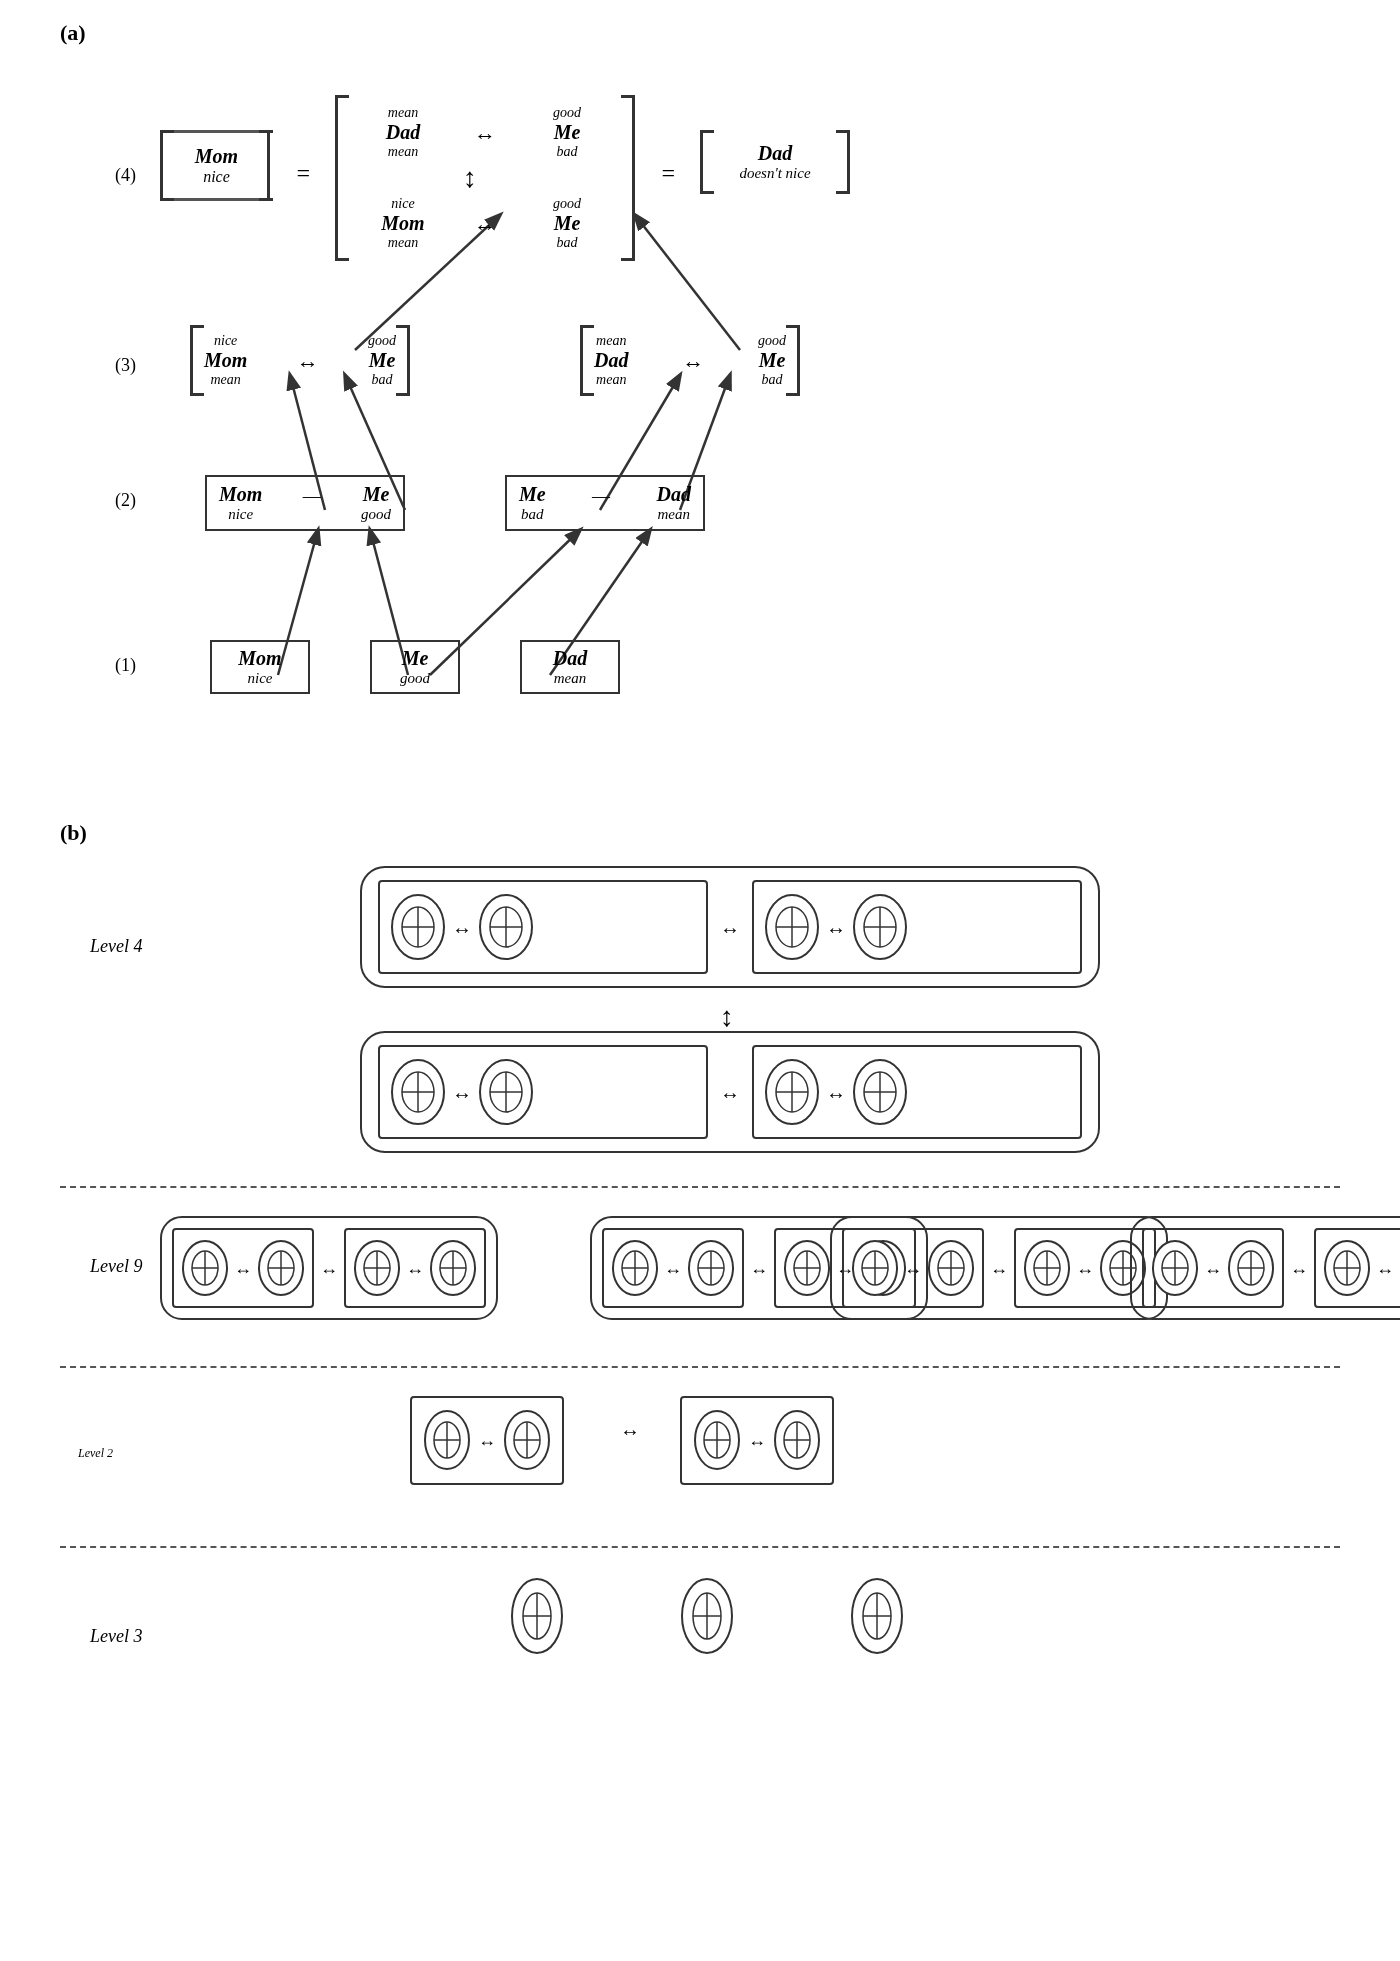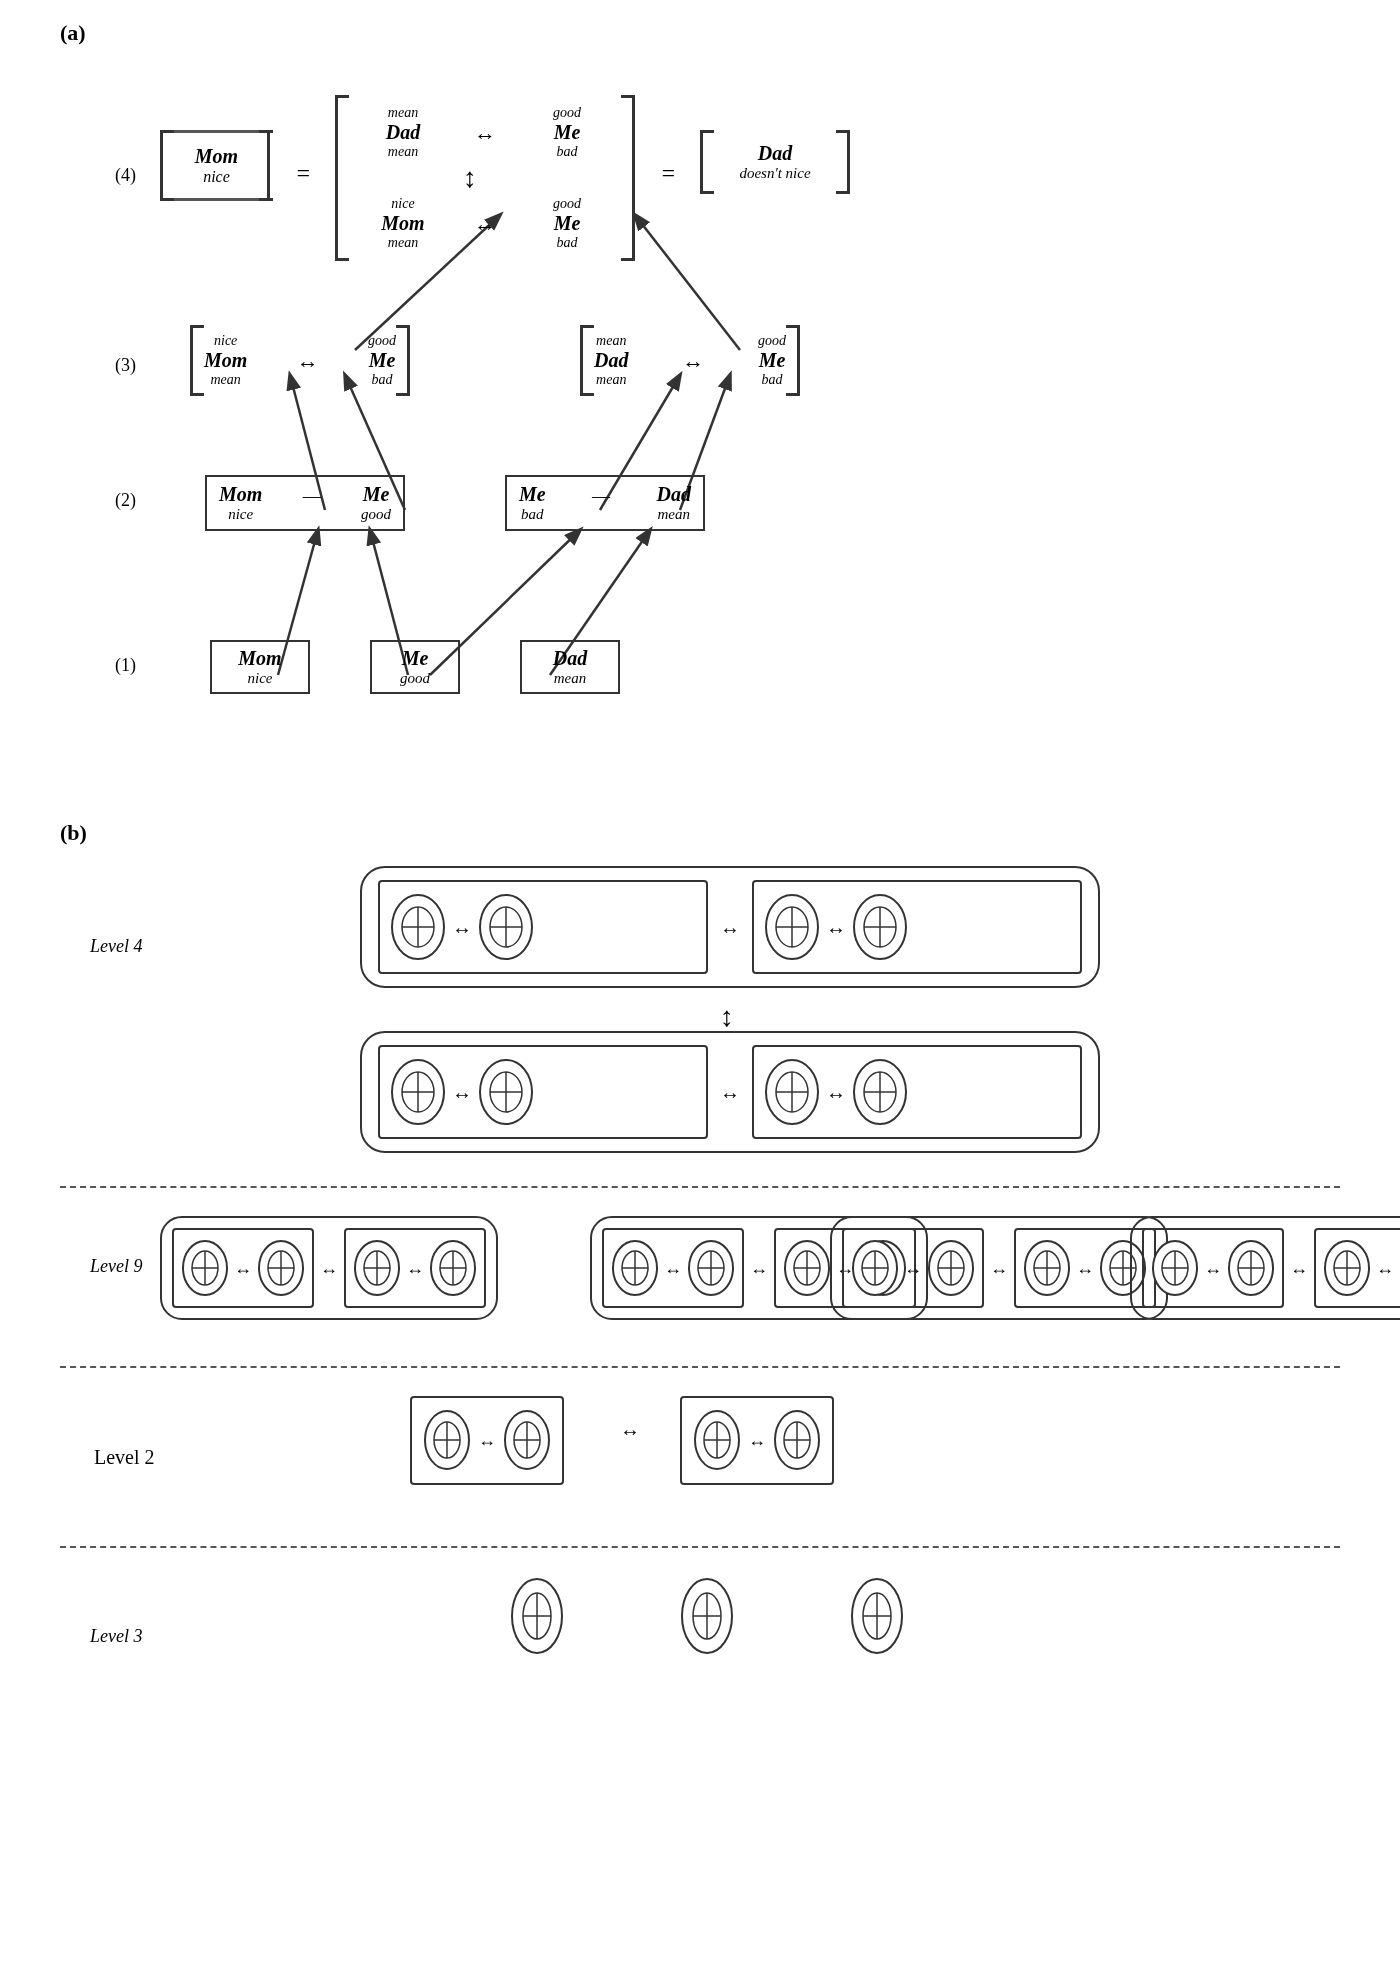--- a/index.html
+++ b/index.html
@@ -557,21 +557,21 @@
               <ellipse cx="25" cy="30" rx="13" ry="17" fill="white" stroke="#333" stroke-width="1.5"></ellipse>
               <line x1="25" y1="13" x2="25" y2="47" stroke="#333" stroke-width="1.5"></line>
               <line x1="12" y1="30" x2="38" y2="30" stroke="#333" stroke-width="1.5"></line>
             </svg>
           </div>
         </div>
       </div>
 
       <div style="position:absolute; top:510px; left:0; right:0; border-top:2px dashed #555;"></div>
 
-      <div style="position:absolute; top:590px; left:34px; font-size:20px; ">Level 2</div>
+      <div style="position:absolute; top:590px; left:18px; font-size:12px; font-style:italic;">Level 2</div>
 
       <div style="position:absolute; top:540px; left:350px; border:2px solid #333; border-radius:4px; padding:10px 10px; display:flex; align-items:center; gap:6px;">
         <div style="width:50px; height:65px;">
           <svg width="50" height="65" viewBox="0 0 50 65">
             <ellipse cx="25" cy="32" rx="22" ry="29" fill="white" stroke="#333" stroke-width="2"></ellipse>
             <ellipse cx="25" cy="32" rx="13" ry="18" fill="white" stroke="#333" stroke-width="1.5"></ellipse>
             <line x1="25" y1="14" x2="25" y2="50" stroke="#333" stroke-width="1.5"></line>
             <line x1="12" y1="32" x2="38" y2="32" stroke="#333" stroke-width="1.5"></line>
           </svg>
         </div>

